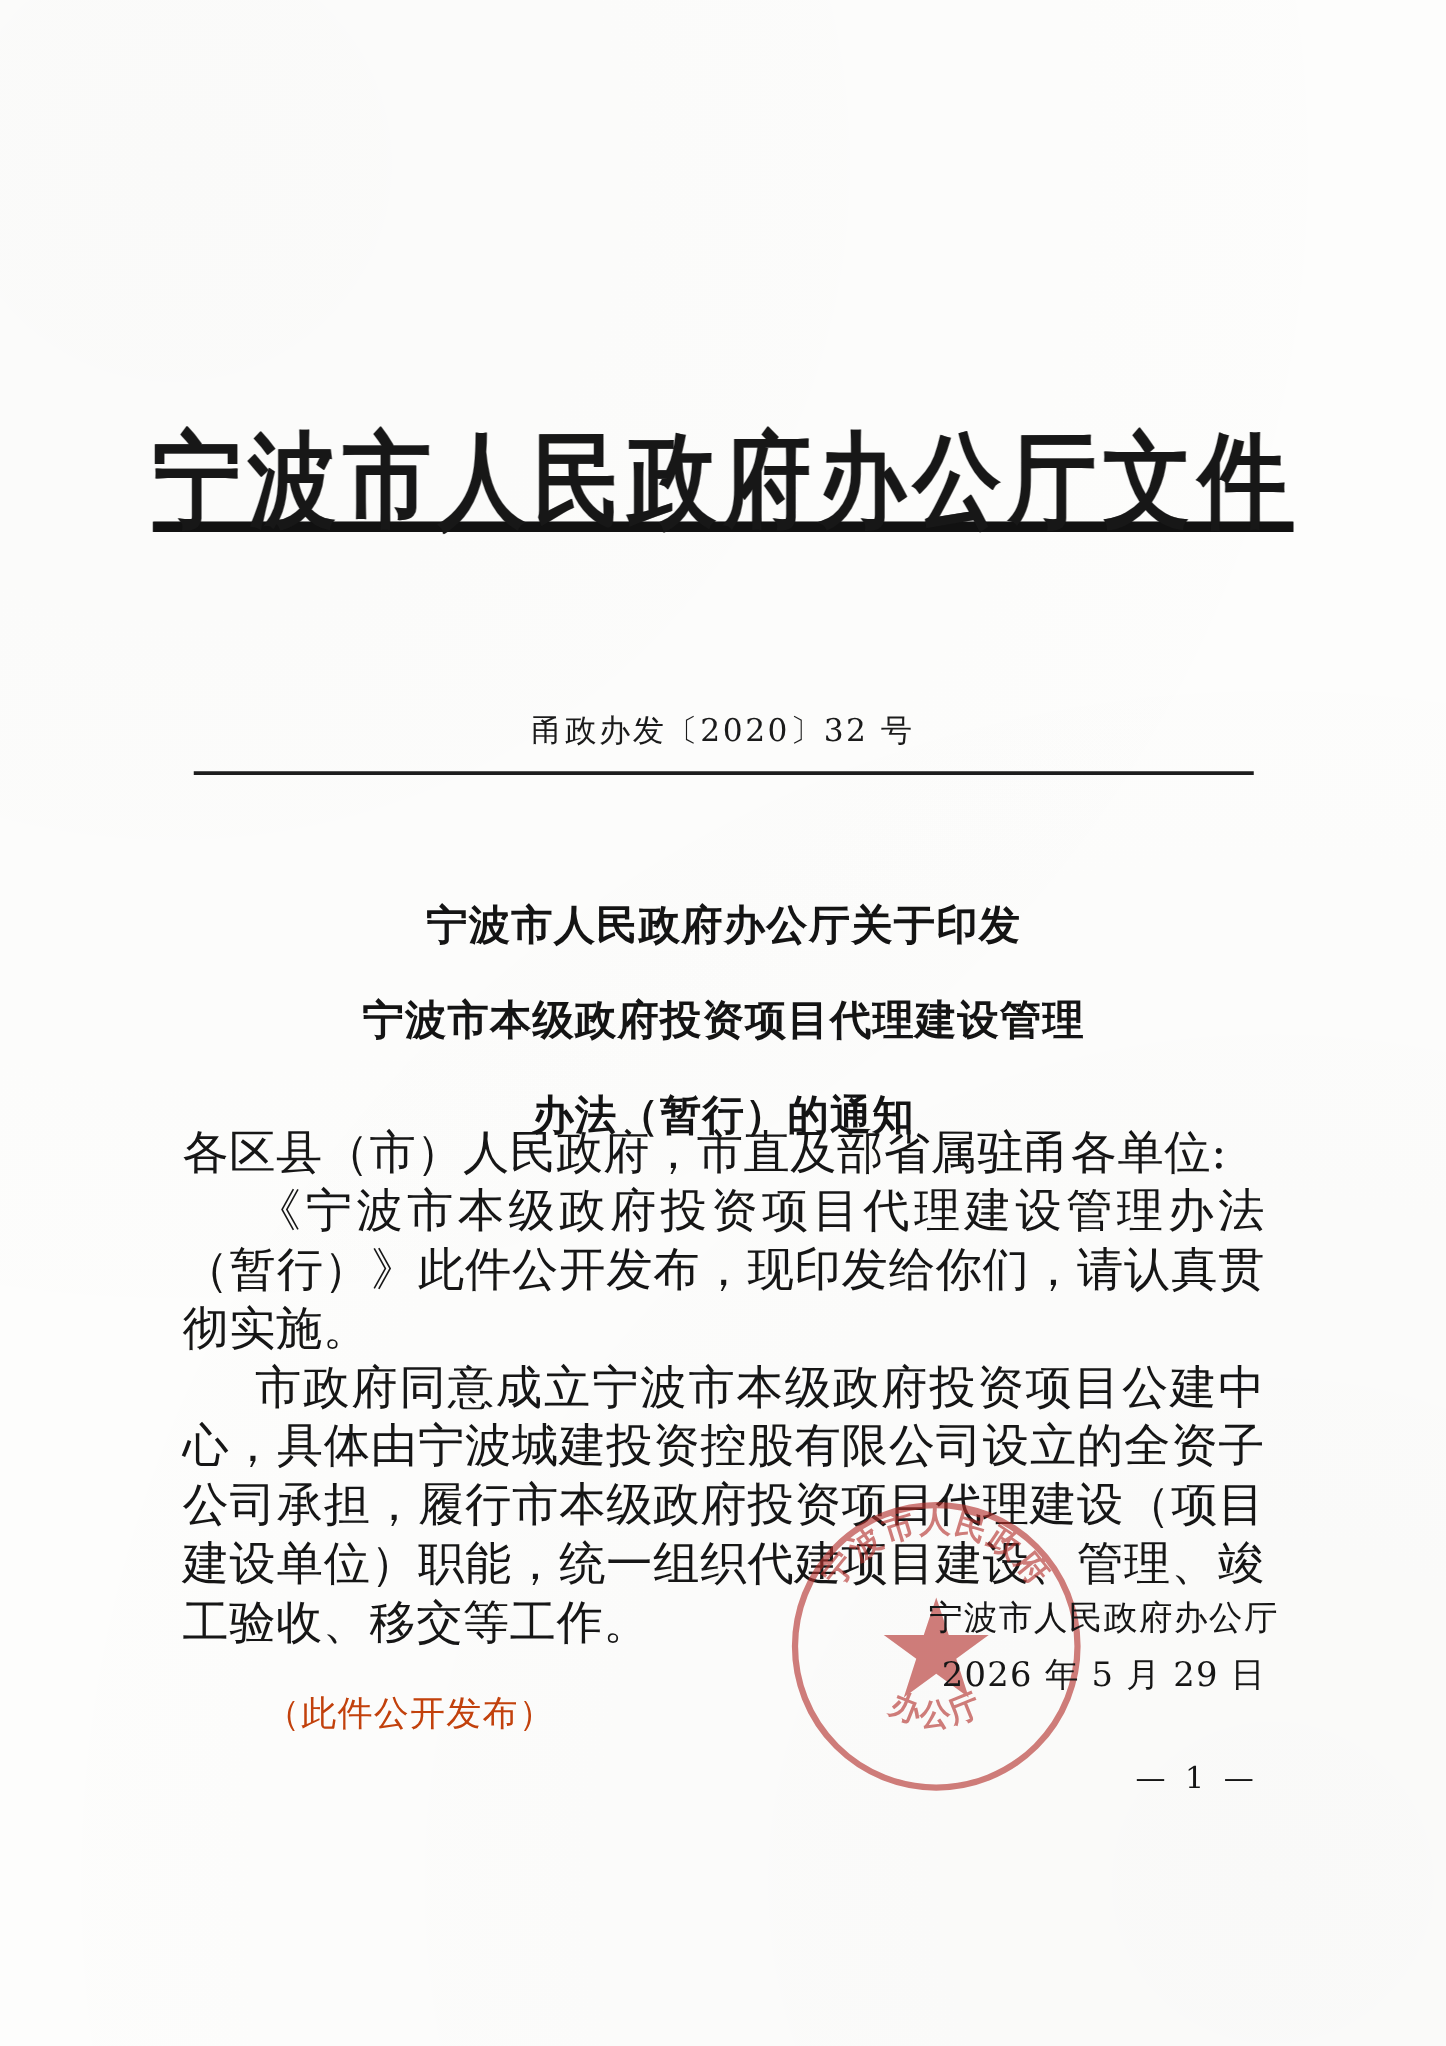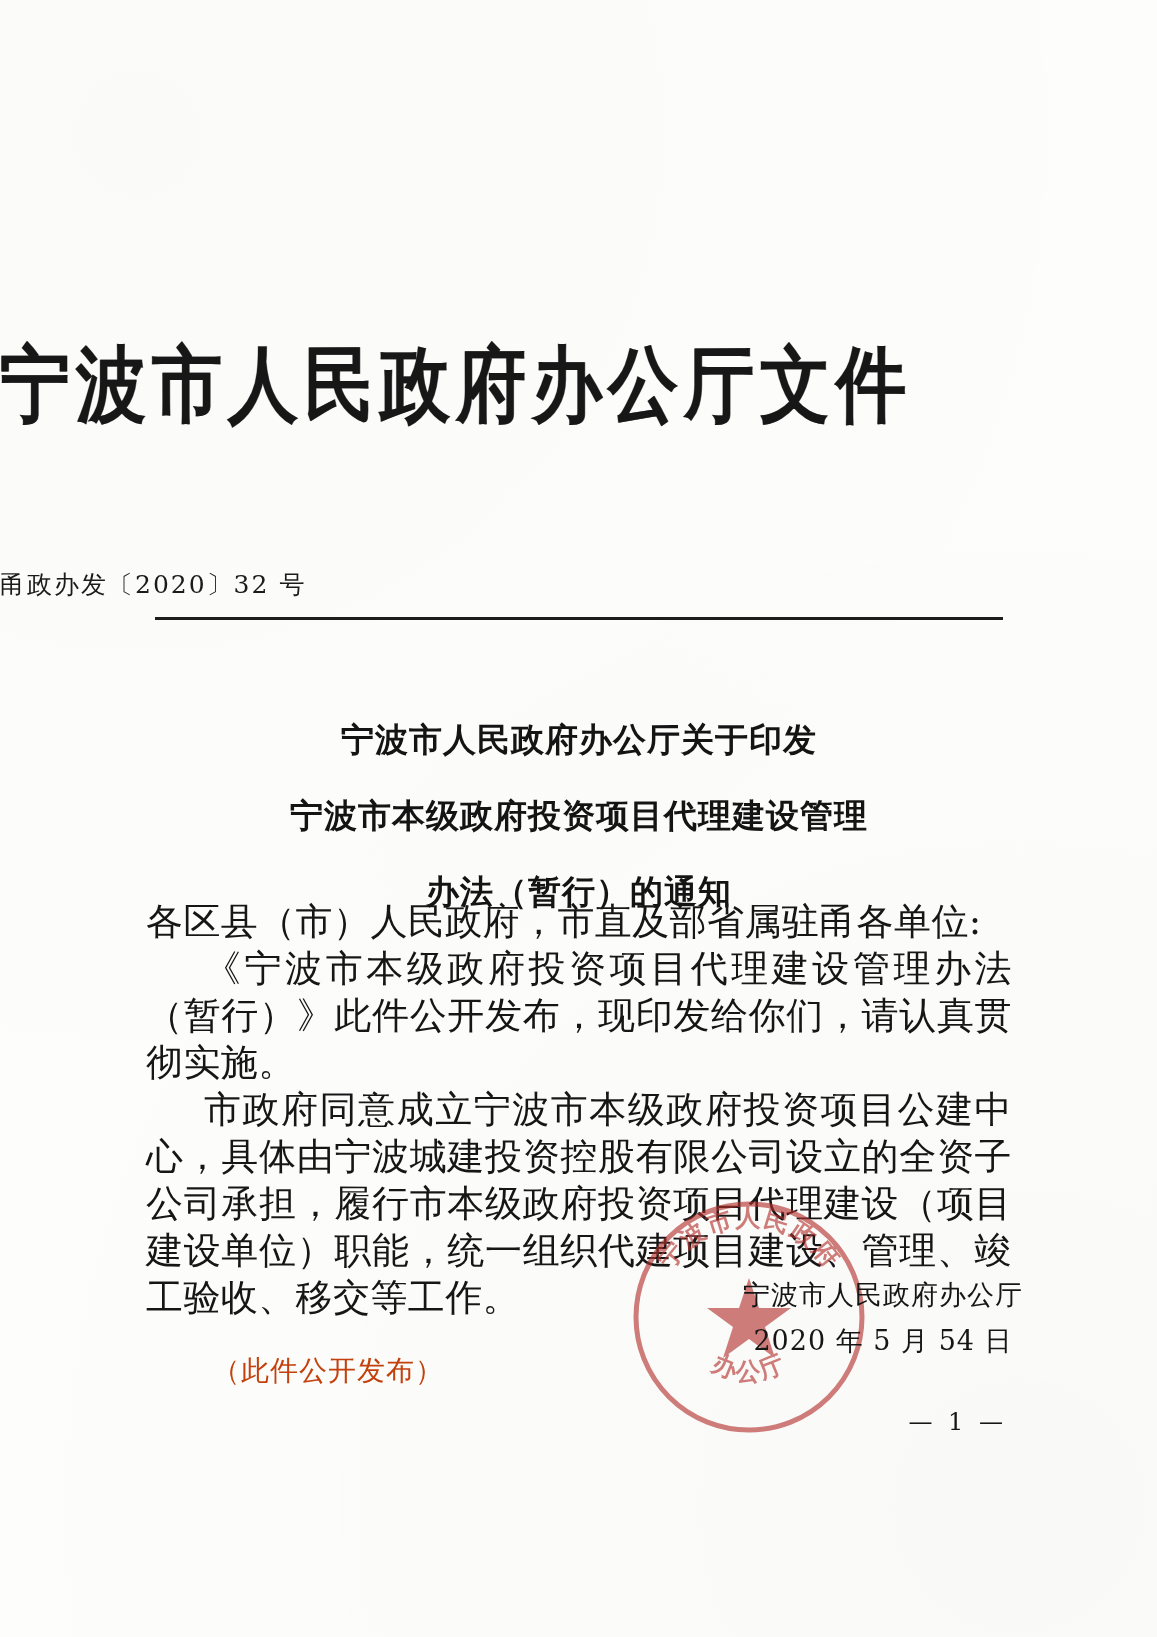--- a/index.html
+++ b/index.html
@@ -28,38 +28,41 @@
       radial-gradient(circle at 12% 8%, rgba(0,0,0,0.012), rgba(0,0,0,0) 60%),
       radial-gradient(circle at 88% 92%, rgba(0,0,0,0.015), rgba(0,0,0,0) 60%);
     pointer-events: none;
   }
 
   .doc-head {
     position: absolute;
     left: 0;
     right: 0;
     top: 330px;
+    text-align: center;
+    text-decoration: underline;
   }
   .doc-head-title {
     font-family: "DejaVu Serif", "Liberation Serif", serif;
     font-weight: bold;
     font-size: 70px;
     letter-spacing: 6px;
     color: #171717;
     white-space: nowrap;
     transform: scaleY(1.18);
     transform-origin: center top;
     text-shadow: 0.6px 0 0 rgba(20,20,20,0.55), -0.6px 0 0 rgba(20,20,20,0.35);
   }
 
   .doc-number {
     position: absolute;
     left: 0;
     right: 0;
     top: 568px;
+    text-align: center;
     font-family: "DejaVu Serif", "Liberation Serif", serif;
     font-size: 25px;
     letter-spacing: 2px;
     color: #1b1b1b;
   }
 
   .rule {
     position: absolute;
     left: 155px;
     width: 848px;
@@ -192,20 +195,20 @@
         <textPath href="#outerArc" startOffset="50%" text-anchor="middle">宁波市人民政府</textPath>
       </text>
       <text class="seal-text">
         <textPath href="#innerArc" startOffset="50%" text-anchor="middle">办公厅</textPath>
       </text>
     </svg>
   </div>
 
   <div class="sign-block">
     <div>宁波市人民政府办公厅</div>
-    <div>2020 年 5 月 54 日</div>
+    <div>2026 年 5 月 29 日</div>
   </div>
 
   <div class="public-note">（此件公开发布）</div>
 
   <div class="page-number">— 1 —</div>
 
 </div>
 
 </body></html>

